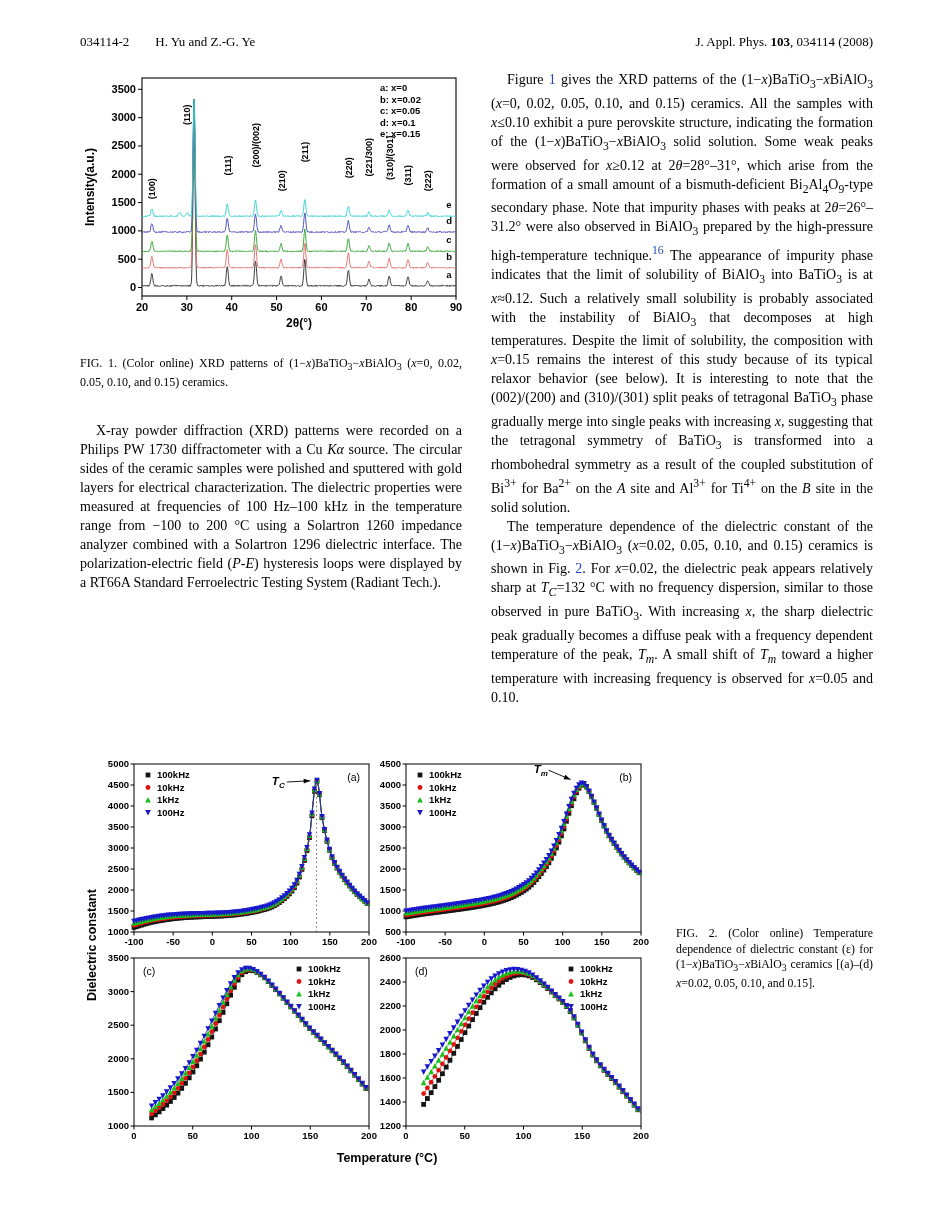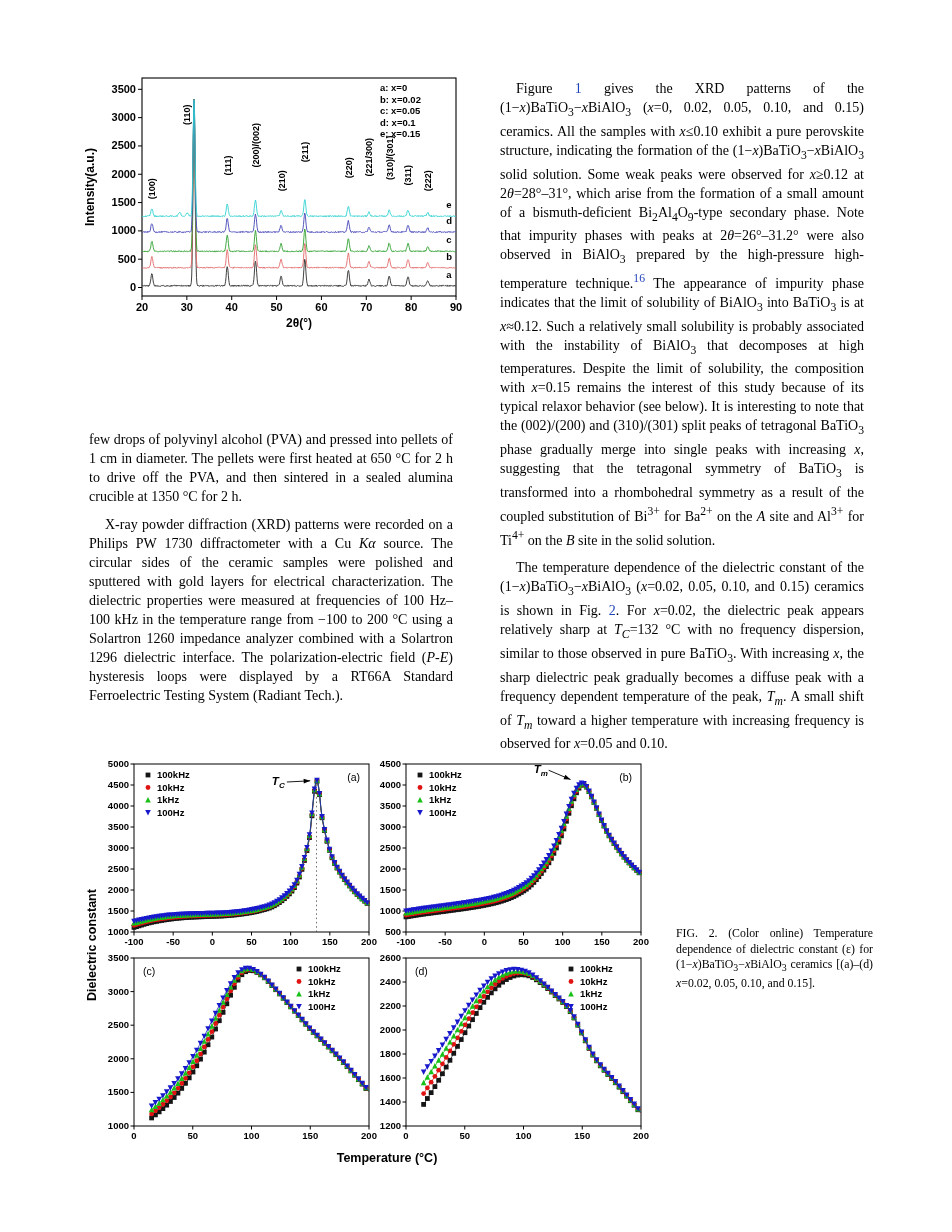--- a/index.html
+++ b/index.html
@@ -3,34 +3,40 @@
 <meta charset="utf-8">
 <style>
   *{margin:0;padding:0;box-sizing:border-box;}
   html,body{background:#ffffff;}
   .page{position:relative;width:952px;height:1232px;background:#fff;color:#000;
         font-family:"Liberation Serif",serif;overflow:hidden;}
   .running-head{position:absolute;top:34px;left:80px;width:793px;display:flex;
         justify-content:space-between;font-size:13px;}
   .running-head .left span{margin-right:26px;}
   .textcol{position:absolute;width:382px;font-size:14px;line-height:19px;text-align:justify;}
-  .textcol p{margin:9px;}
+  .textcol p{margin:0;}
   p.indent{text-indent:16px;}
   .ref{color:#2244bb;}
   .section-heading{font-family:"Liberation Sans",sans-serif;font-weight:bold;
         font-size:13.5px;letter-spacing:.2px;margin-bottom:9px;}
   .caption{position:absolute;font-size:12px;line-height:15.5px;text-align:justify;}
   figure{position:absolute;}
   svg text{font-family:"Liberation Sans",sans-serif;fill:#000;}
 </style>
 </head>
 <body>
 
 <div class="page">
 
+  <div class="running-head">
+    <div class="left">
+      <span>034114-2</span><span>H. Yu and Z.-G. Ye</span>
+    </div>
+    <div class="right">J. Appl. Phys. <b>103</b>, 034114 (2008)</div>
+  </div>
 
   <figure style="left:80px;top:66px;width:388px;height:284px;">
     <svg id="fig1-svg" width="388" height="284" viewBox="0 0 388 284">
         <rect x="62" y="12" width="314" height="218" fill="#fff" stroke="#000" stroke-width="1.1"></rect>
         <line x1="62" y1="230" x2="62" y2="234" stroke="#000"></line>
         <text x="62" y="245" text-anchor="middle" font-size="11" font-weight="bold">20</text>
         <line x1="106.85714285714286" y1="230" x2="106.85714285714286" y2="234" stroke="#000"></line>
         <text x="106.85714285714286" y="245" text-anchor="middle" font-size="11" font-weight="bold">30</text>
         <line x1="151.71428571428572" y1="230" x2="151.71428571428572" y2="234" stroke="#000"></line>
         <text x="151.71428571428572" y="245" text-anchor="middle" font-size="11" font-weight="bold">40</text>
@@ -84,23 +90,23 @@
         <text x="331.5028571428571" y="119.5844155844156" font-size="9" font-weight="bold" transform="rotate(-90 331.5028571428571 119.5844155844156)">(311)</text>
         <text x="351.24" y="125.24675324675324" font-size="9" font-weight="bold" transform="rotate(-90 351.24 125.24675324675324)">(222)</text>
         <text x="300" y="25" font-size="9.5" font-weight="bold" fill="#2b2b2b">a: x=0</text>
         <text x="300" y="36.5" font-size="9.5" font-weight="bold" fill="#e26868">b: x=0.02</text>
         <text x="300" y="48" font-size="9.5" font-weight="bold" fill="#2ea02e">c: x=0.05</text>
         <text x="300" y="59.5" font-size="9.5" font-weight="bold" fill="#4444b8">d: x=0.1</text>
         <text x="300" y="71" font-size="9.5" font-weight="bold" fill="#2fd0d0">e: x=0.15</text>
       </svg>
   </figure>
 
+  <div class="caption" style="left:80px;top:356px;width:382px;">FIG. 1. (Color online) XRD patterns of (1−<i>x</i>)BaTiO<sub>3</sub>−<i>x</i>BiAlO<sub>3</sub> (<i>x</i>=0, 0.02, 0.05, 0.10, and 0.15) ceramics.</div>
 
   <div class="textcol" style="left:80px;top:421px;">
-    <p>few drops of polyvinyl alcohol (PVA) and pressed into pellets of 1 cm in diameter. The pellets were first heated at 650&nbsp;°C for 2 h to drive off the PVA, and then sintered in a sealed alumina crucible at 1350&nbsp;°C for 2 h.</p>
     <p class="indent">X-ray powder diffraction (XRD) patterns were recorded on a Philips PW 1730 diffractometer with a Cu <i>Kα</i> source. The circular sides of the ceramic samples were polished and sputtered with gold layers for electrical characterization. The dielectric properties were measured at frequencies of 100 Hz–100 kHz in the temperature range from −100 to 200 °C using a Solartron 1260 impedance analyzer combined with a Solartron 1296 dielectric interface. The polarization-electric field (<i>P</i>-<i>E</i>) hysteresis loops were displayed by a RT66A Standard Ferroelectric Testing System (Radiant Tech.).</p>
   </div>
 
   <div class="textcol" style="left:491px;top:70px;">
     <p class="indent">Figure <span class="ref">1</span> gives the XRD patterns of the (1−<i>x</i>)BaTiO<sub>3</sub>−<i>x</i>BiAlO<sub>3</sub> (<i>x</i>=0, 0.02, 0.05, 0.10, and 0.15) ceramics. All the samples with <i>x</i>≤0.10 exhibit a pure perovskite structure, indicating the formation of the (1−<i>x</i>)BaTiO<sub>3</sub>−<i>x</i>BiAlO<sub>3</sub> solid solution. Some weak peaks were observed for <i>x</i>≥0.12 at 2<i>θ</i>=28°–31°, which arise from the formation of a small amount of a bismuth-deficient Bi<sub>2</sub>Al<sub>4</sub>O<sub>9</sub>-type secondary phase. Note that impurity phases with peaks at 2<i>θ</i>=26°–31.2° were also observed in BiAlO<sub>3</sub> prepared by the high-pressure high-temperature technique.<sup><span class="ref">16</span></sup> The appearance of impurity phase indicates that the limit of solubility of BiAlO<sub>3</sub> into BaTiO<sub>3</sub> is at <i>x</i>≈0.12. Such a relatively small solubility is probably associated with the instability of BiAlO<sub>3</sub> that decomposes at high temperatures. Despite the limit of solubility, the composition with <i>x</i>=0.15 remains the interest of this study because of its typical relaxor behavior (see below). It is interesting to note that the (002)/(200) and (310)/(301) split peaks of tetragonal BaTiO<sub>3</sub> phase gradually merge into single peaks with increasing <i>x</i>, suggesting that the tetragonal symmetry of BaTiO<sub>3</sub> is transformed into a rhombohedral symmetry as a result of the coupled substitution of Bi<sup>3+</sup> for Ba<sup>2+</sup> on the <i>A</i> site and Al<sup>3+</sup> for Ti<sup>4+</sup> on the <i>B</i> site in the solid solution.</p>
     <p class="indent">The temperature dependence of the dielectric constant of the (1−<i>x</i>)BaTiO<sub>3</sub>−<i>x</i>BiAlO<sub>3</sub> (<i>x</i>=0.02, 0.05, 0.10, and 0.15) ceramics is shown in Fig. <span class="ref">2</span>. For <i>x</i>=0.02, the dielectric peak appears relatively sharp at <i>T<sub>C</sub></i>=132 °C with no frequency dispersion, similar to those observed in pure BaTiO<sub>3</sub>. With increasing <i>x</i>, the sharp dielectric peak gradually becomes a diffuse peak with a frequency dependent temperature of the peak, <i>T<sub>m</sub></i>. A small shift of <i>T<sub>m</sub></i> toward a higher temperature with increasing frequency is observed for <i>x</i>=0.05 and 0.10.</p>
   </div>
 
   <figure style="left:84px;top:756px;width:580px;height:416px;">
     <svg id="fig2-svg" width="580" height="416" viewBox="0 0 580 416">

